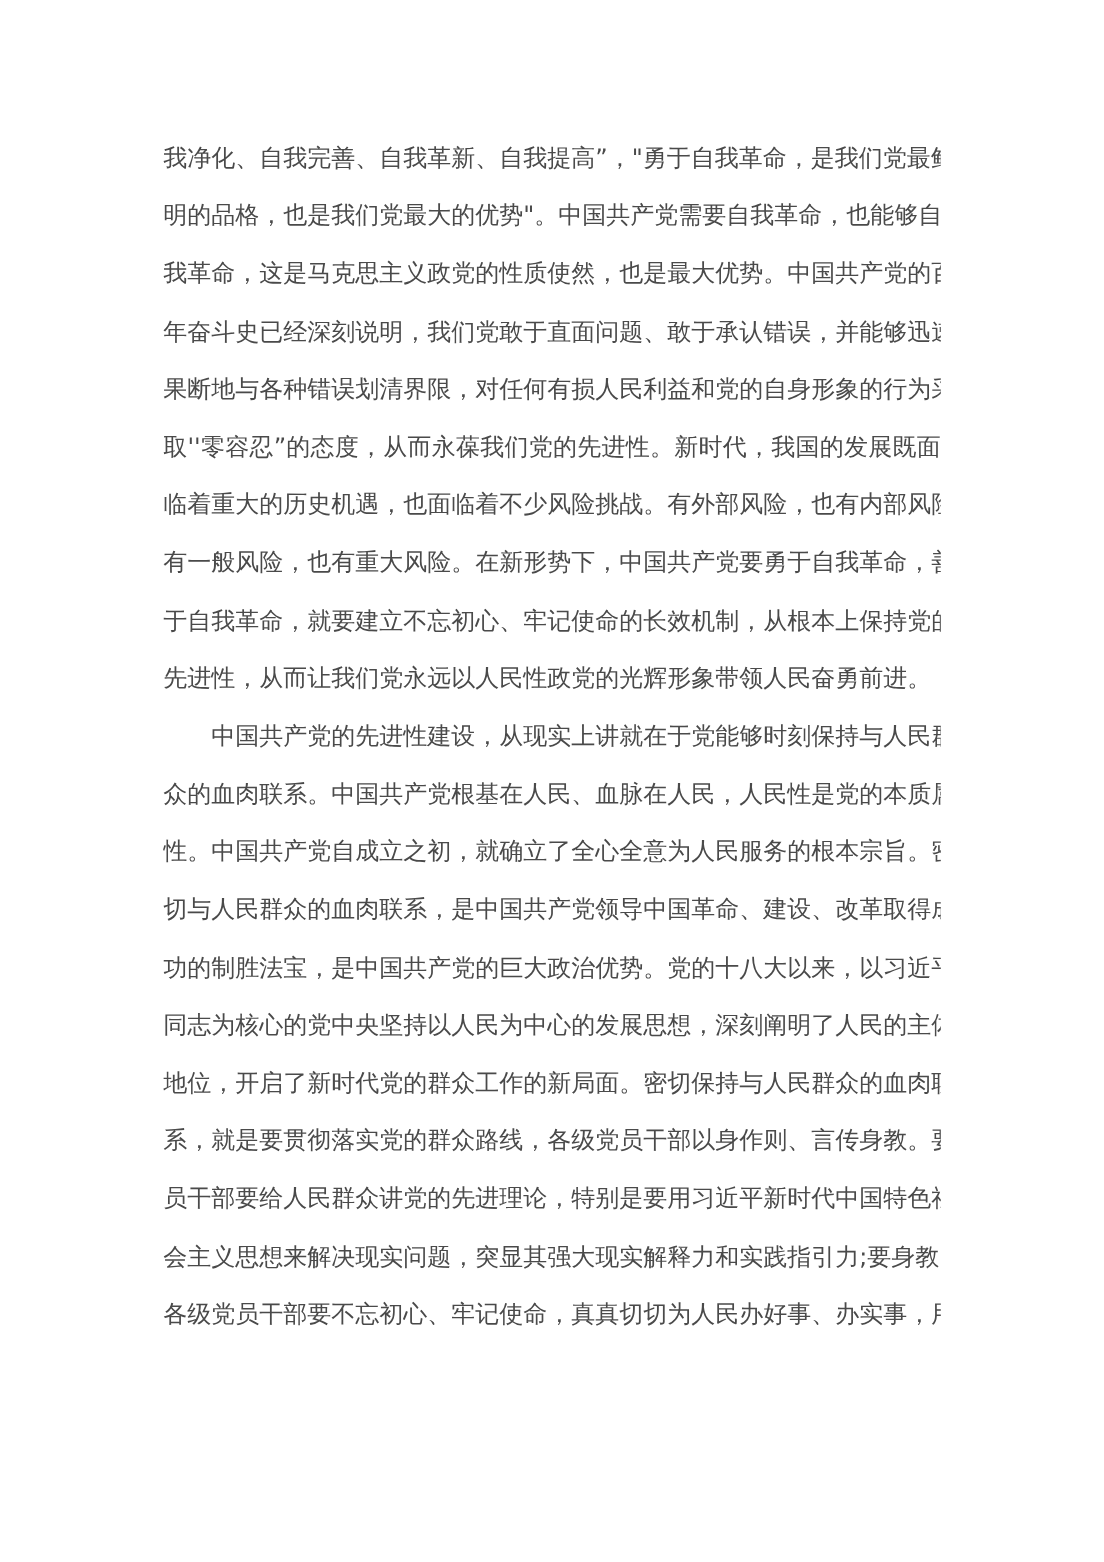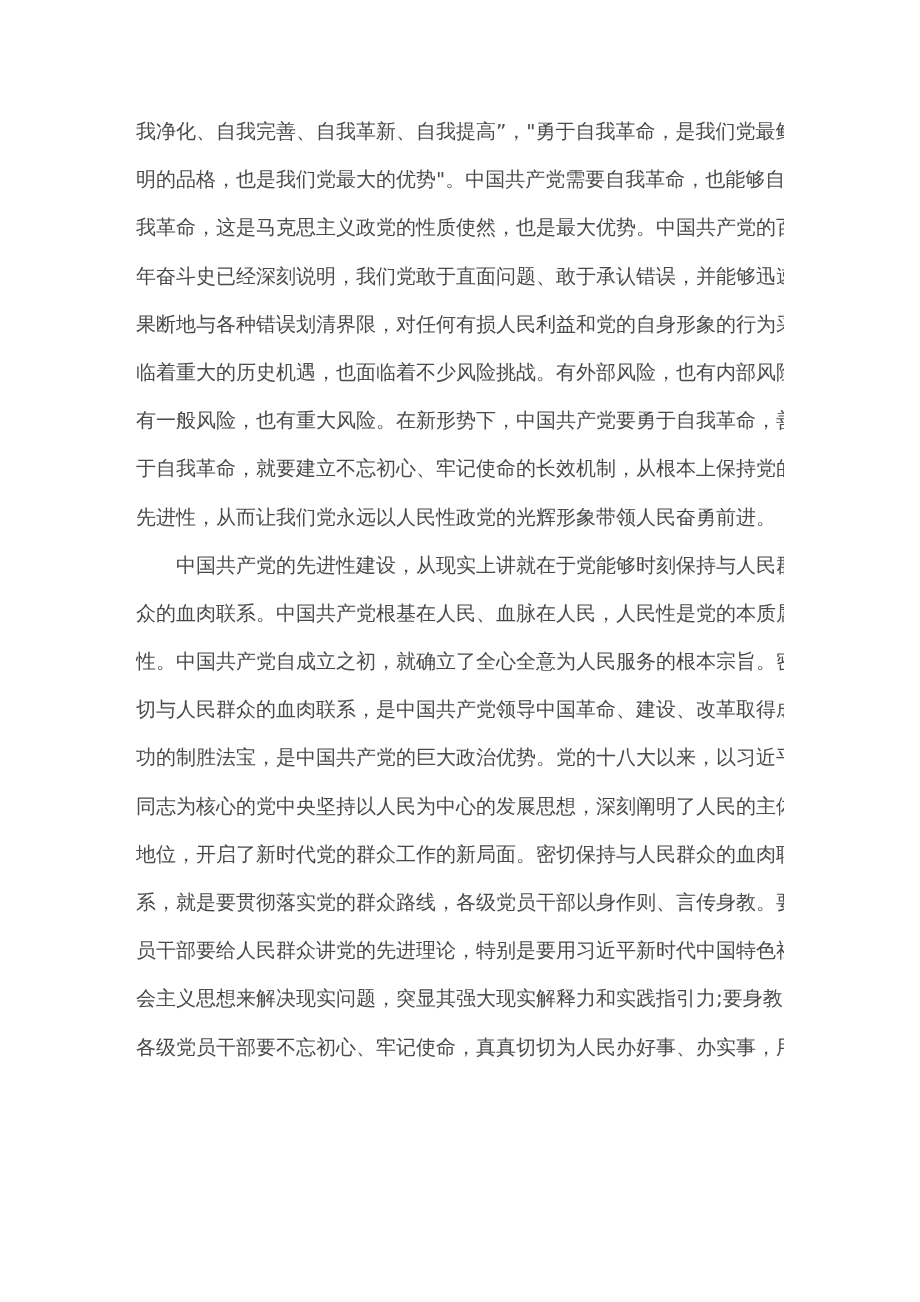--- a/index.html
+++ b/index.html
@@ -56,20 +56,21 @@
 <body>
 
 <div class="page">
   <div class="text-block">
 
     <div class="line">我净化、自我完善、自我革新、自我提高”，"勇于自我革命，是我们党最鲜</div>
     <div class="line">明的品格，也是我们党最大的优势"。中国共产党需要自我革命，也能够自</div>
     <div class="line">我革命，这是马克思主义政党的性质使然，也是最大优势。中国共产党的百</div>
     <div class="line">年奋斗史已经深刻说明，我们党敢于直面问题、敢于承认错误，并能够迅速、</div>
     <div class="line">果断地与各种错误划清界限，对任何有损人民利益和党的自身形象的行为采</div>
+    <div class="line">取''零容忍”的态度，从而永葆我们党的先进性。新时代，我国的发展既面</div>
     <div class="line">临着重大的历史机遇，也面临着不少风险挑战。有外部风险，也有内部风险;</div>
     <div class="line">有一般风险，也有重大风险。在新形势下，中国共产党要勇于自我革命，善</div>
     <div class="line">于自我革命，就要建立不忘初心、牢记使命的长效机制，从根本上保持党的</div>
     <div class="line last">先进性，从而让我们党永远以人民性政党的光辉形象带领人民奋勇前进。</div>
 
     <div class="line indent">　　中国共产党的先进性建设，从现实上讲就在于党能够时刻保持与人民群</div>
     <div class="line">众的血肉联系。中国共产党根基在人民、血脉在人民，人民性是党的本质属</div>
     <div class="line">性。中国共产党自成立之初，就确立了全心全意为人民服务的根本宗旨。密</div>
     <div class="line">切与人民群众的血肉联系，是中国共产党领导中国革命、建设、改革取得成</div>
     <div class="line">功的制胜法宝，是中国共产党的巨大政治优势。党的十八大以来，以习近平</div>

